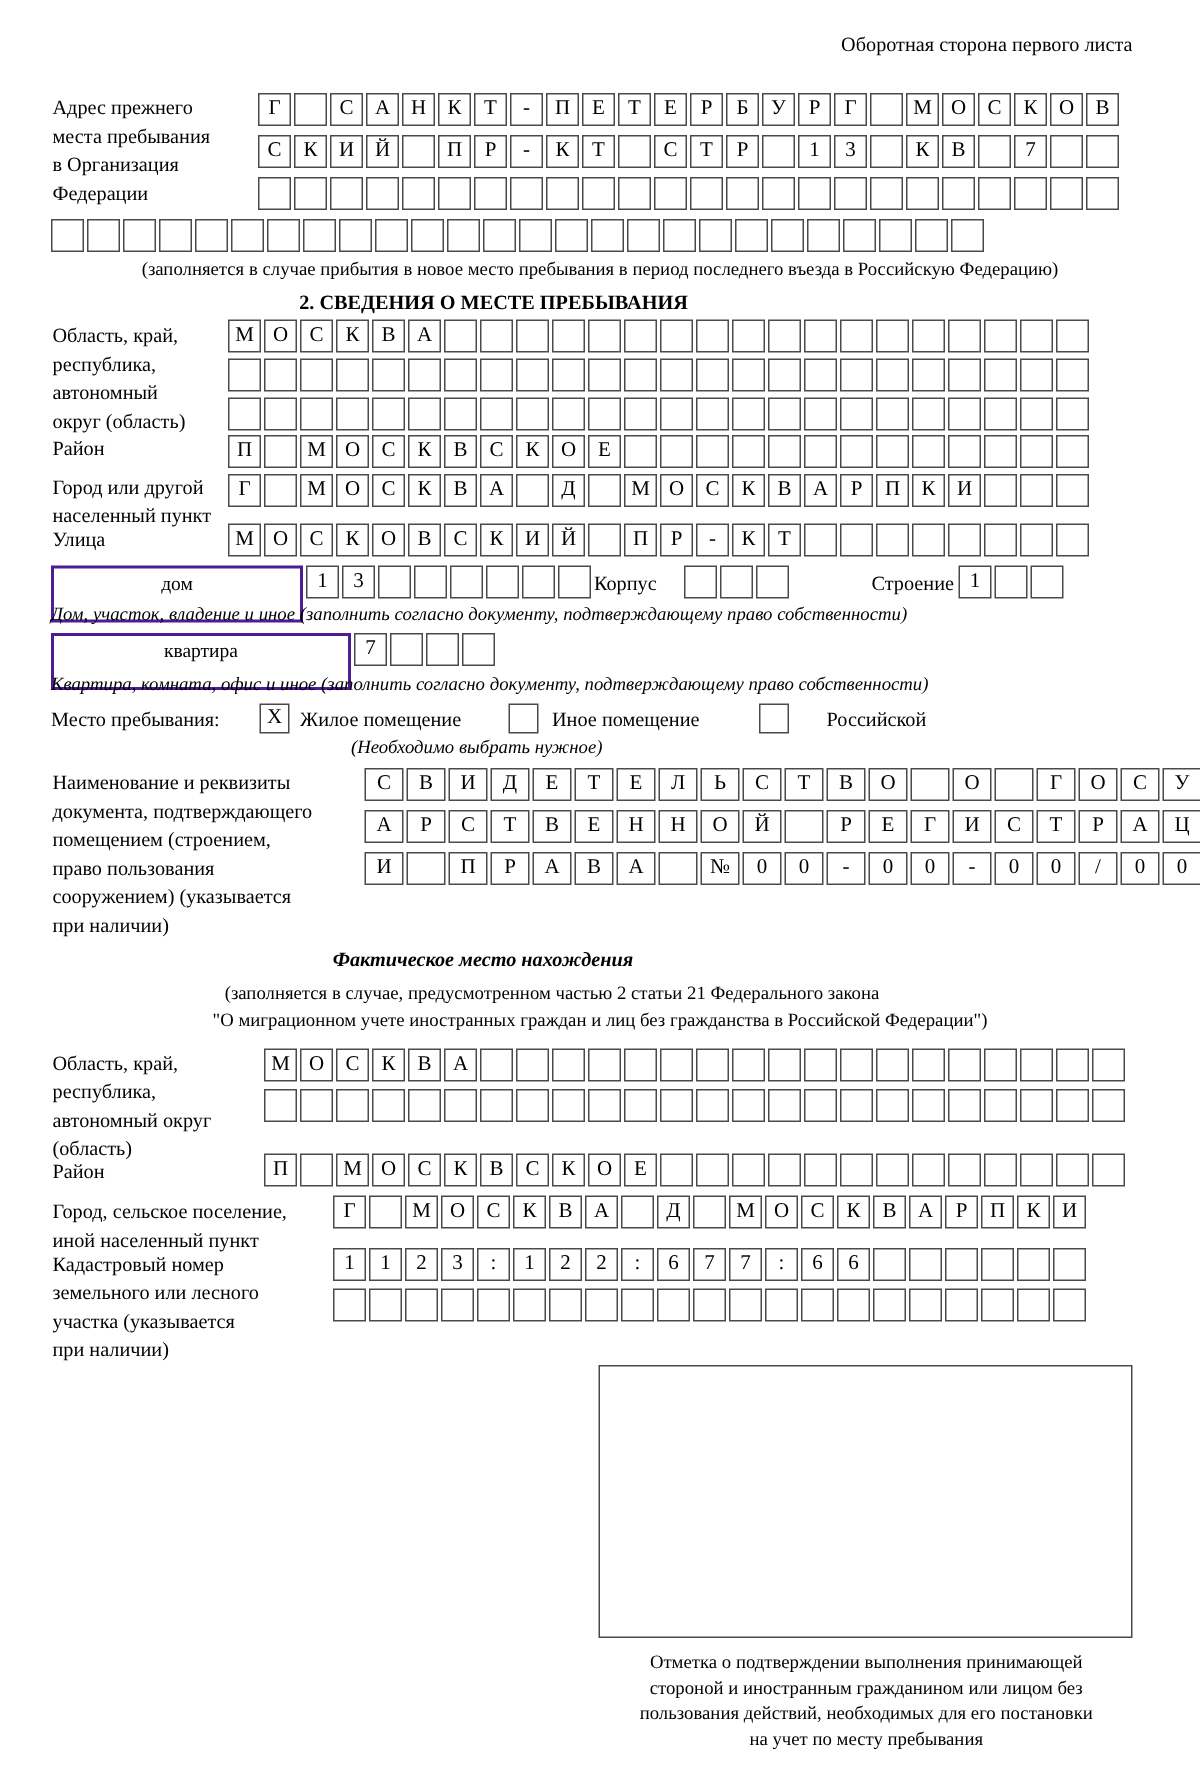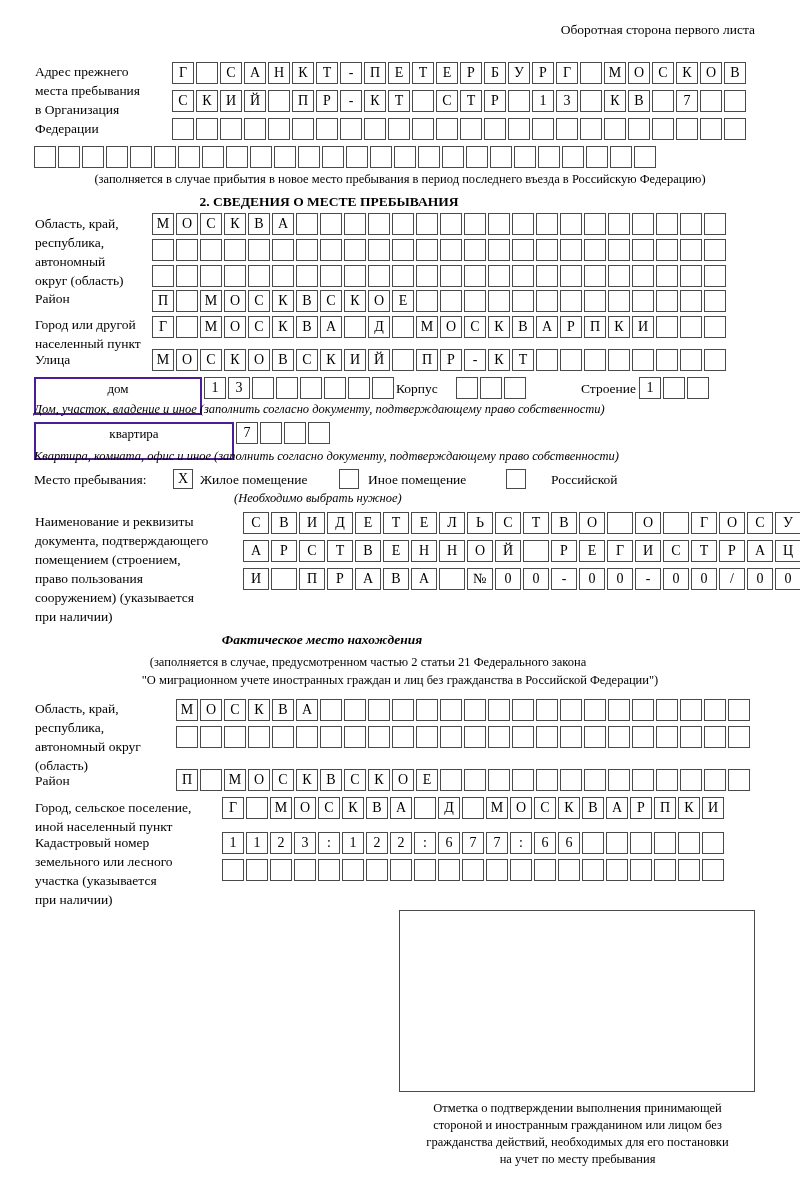--- a/index.html
+++ b/index.html
@@ -660,17 +660,17 @@
     <div class="cell"></div>
     <div class="cell"></div>
     <div class="cell"></div>
     <div class="cell"></div>
   </div>
 
   <div class="abs bigbox" style="left:399px; top:910px; width:356px; height:182px;"></div>
   <div class="abs footnote" style="left:390px; top:1100px; width:375px;">
     <div>Отметка о подтверждении выполнения принимающей</div>
     <div>стороной и иностранным гражданином или лицом без</div>
-    <div>гражданства действий, необходимых для его постановки</div>
+    <div>пользования действий, необходимых для его постановки</div>
     <div>на учет по месту пребывания</div>
   </div>
 
 </div>
 
 </body></html>

